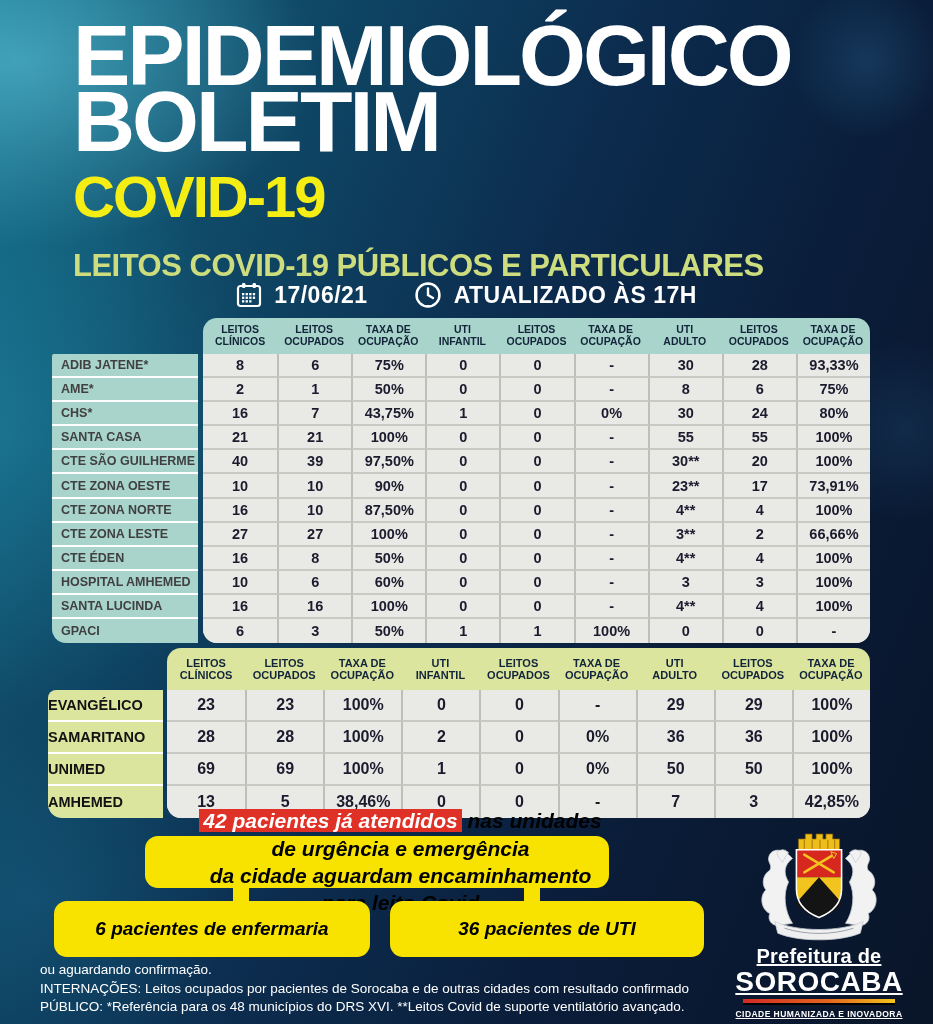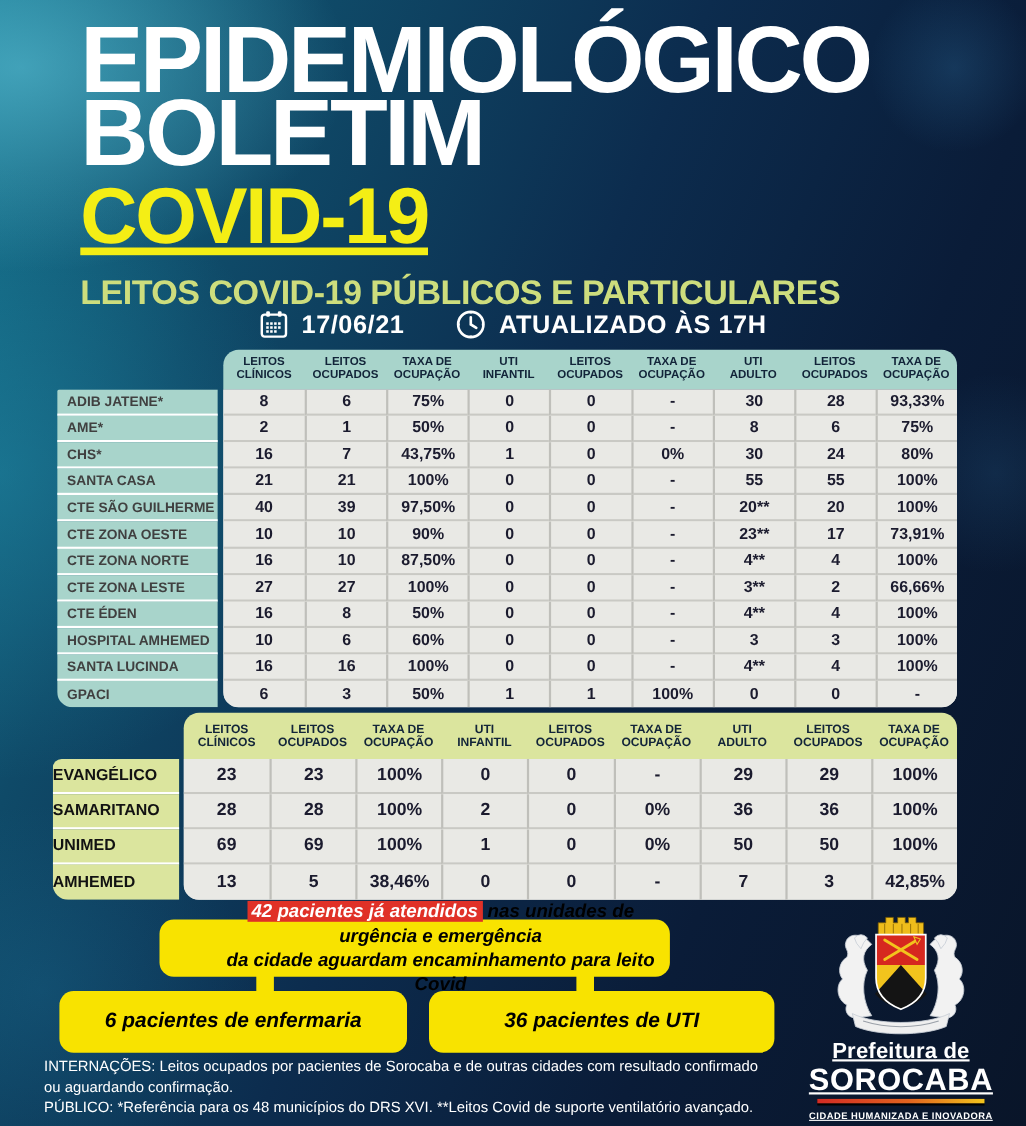--- a/index.html
+++ b/index.html
@@ -11,21 +11,21 @@
       radial-gradient(ellipse 480px 300px at 2% 6%, rgba(110,215,235,0.50), transparent 62%),
       radial-gradient(ellipse 430px 430px at 0% 42%, rgba(36,150,178,0.42), transparent 65%),
       radial-gradient(ellipse 300px 260px at 4% 88%, rgba(30,120,160,0.25), transparent 65%),
       radial-gradient(circle 110px at 93% 6%, rgba(60,140,195,0.22), transparent 70%),
       radial-gradient(circle 130px at 97% 42%, rgba(55,130,185,0.16), transparent 70%),
       linear-gradient(112deg, #15718b 0%, #0f4a68 22%, #0c2c4e 48%, #0a1c38 72%, #091529 100%);
   }
   
   .title { position:absolute; left:73px; top:22px; }
   .t-big { font-size:86px; font-weight:bold; color:#ffffff; line-height:66px; letter-spacing:-3px; }
-  .t-covid { font-size:72px; font-weight:bold; color:#f4ee15; line-height:62px; letter-spacing:-2px; margin-top:12px;text-decoration:underline; }
+  .t-covid { font-size:58px; font-weight:bold; color:#f4ee15; line-height:62px; letter-spacing:-2px; margin-top:12px; }
   .t-sub { font-size:31px; font-weight:bold; color:#cddd7d; margin-top:20px; letter-spacing:-0.5px; }
   
   .daterow { position:absolute; top:281px; left:0; width:100%; display:flex; justify-content:center; align-items:center; gap:12px; color:#fff; }
   .daterow .txt { font-size:23px; font-weight:bold; letter-spacing:0.5px; }
   .gap30 { width:22px; }
   
   .thead { display:grid; grid-template-columns:repeat(9,1fr); align-items:center; }
   .th { text-align:center; font-weight:bold; color:#122439; white-space:pre-line; line-height:1.12; }
   .tgrid { display:grid; grid-template-columns:repeat(9,1fr); overflow:hidden; }
   .cell { display:flex; align-items:center; justify-content:center; font-weight:bold; color:#1b1b2e;
@@ -46,21 +46,21 @@
   .t2-labels { position:absolute; left:48px; top:690px; width:115px; border-radius:8px 0 0 14px; overflow:hidden; }
   .t2-labels .lrow { height:32px; padding-left:0; background:#dbe59e; font-size:14.5px; color:#121212; }
   .t2-panel { position:absolute; left:167px; top:648px; width:703px; }
   .t2-panel .thead { height:42px; background:#dbe59e; border-radius:14px 14px 0 0; }
   .t2-panel .th { font-size:11px; }
   .t2-panel .tgrid { grid-auto-rows:32px; background:#e9e9e5; border-radius:0 0 14px 14px; }
   .t2-panel .cell { font-size:16px; }
   
   .alert { position:absolute; background:#f8e300; border-radius:13px; color:#000;
            font-weight:bold; font-style:italic; display:flex; flex-direction:column; justify-content:center; text-align:center; }
-  .alert-top { left:145px; top:836px; width:464px; height:52px; font-size:17px; line-height:1.3; z-index:2;padding-left:47px; }
+  .alert-top { left:145px; top:836px; width:464px; height:52px; font-size:21px; line-height:1.3; z-index:2;padding-left:47px; }
   .hl { background:#e03127; color:#ffffff; padding:0 4px; font-style:italic; }
   .connector { position:absolute; width:16px; height:26px; background:#f8e300; z-index:1; }
   .conn-l { left:233px; top:880px; }
   .conn-r { left:524px; top:880px; }
   .alert-left  { left:54px;  top:901px; width:316px; height:56px; font-size:19px; z-index:2; }
   .alert-right { left:390px; top:901px; width:314px; height:56px; font-size:19px; z-index:2; }
   
   .footnotes { position:absolute; left:40px; top:961px; color:#ffffff; font-size:13.5px; line-height:1.38; }
   .footnotes div { white-space:nowrap; }
   
@@ -187,21 +187,21 @@
         <div class="cell">-</div>
         <div class="cell">55</div>
         <div class="cell">55</div>
         <div class="cell">100%</div>
         <div class="cell first">40</div>
         <div class="cell">39</div>
         <div class="cell">97,50%</div>
         <div class="cell">0</div>
         <div class="cell">0</div>
         <div class="cell">-</div>
-        <div class="cell">20**</div>
+        <div class="cell">30**</div>
         <div class="cell">20</div>
         <div class="cell">100%</div>
         <div class="cell first">10</div>
         <div class="cell">10</div>
         <div class="cell">90%</div>
         <div class="cell">0</div>
         <div class="cell">0</div>
         <div class="cell">-</div>
         <div class="cell">23**</div>
         <div class="cell">17</div>
@@ -333,22 +333,22 @@
   <div class="connector conn-l"></div>
   <div class="connector conn-r"></div>
   <div class="alert alert-top">
     <div><span class="hl">42 pacientes já atendidos</span><span> nas unidades de urgência e emergência</span></div>
     <div>da cidade aguardam encaminhamento para leito Covid</div>
   </div>
   <div class="alert alert-left">6  pacientes de enfermaria</div>
   <div class="alert alert-right">36 pacientes de UTI</div>
 
   <div class="footnotes">
+    <div>ou aguardando confirmação.</div>
     <div>INTERNAÇÕES: Leitos ocupados por pacientes de Sorocaba e de outras cidades com resultado confirmado</div>
-    <div>ou aguardando confirmação.</div>
     <div>PÚBLICO: *Referência para os 48 municípios do DRS XVI. **Leitos Covid de suporte ventilatório avançado.</div>
   </div>
 
   <div class="logo">
     <svg width="128" height="110" viewBox="0 0 130 112">
 
       <g fill="#f2f2f2" stroke="#c9ced6" stroke-width="0.8">
         <path d="M38,26 C28,14 16,16 14,24 C12,30 18,32 15,38 C8,42 6,52 11,58 C4,64 6,78 15,82 C12,88 17,95 24,94 L38,92 C30,80 28,62 34,50 C28,40 30,32 38,26 Z"></path>
         <path d="M22,20 q6,-6 12,0 q-4,4 -6,10 q-5,-5 -6,-10 Z"></path>
         <path d="M92,26 C102,14 114,16 116,24 C118,30 112,32 115,38 C122,42 124,52 119,58 C126,64 124,78 115,82 C118,88 113,95 106,94 L92,92 C100,80 102,62 96,50 C102,40 100,32 92,26 Z"></path>

